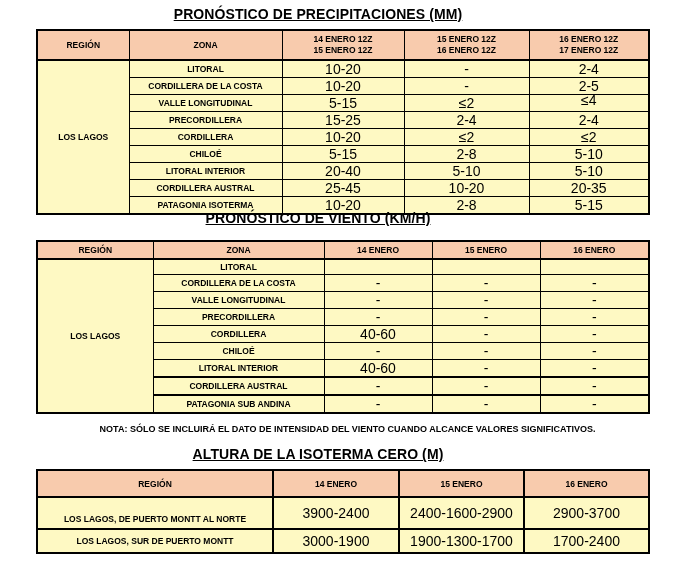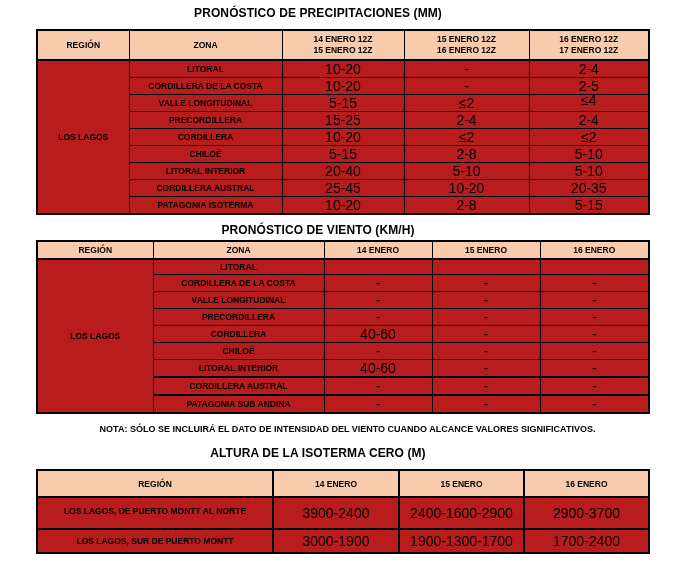--- a/index.html
+++ b/index.html
@@ -8,32 +8,32 @@
     width: 695px; height: 561px;
     font-family: "Liberation Sans", sans-serif;
     color: #000000;
     position: relative;
     overflow: hidden;
   }
   .page { position: relative; width: 695px; height: 561px; background: #ffffff; }
 
   .sec-title {
     position: absolute; left: 0; width: 636px;
-    text-align: center; font-size: 12px; font-weight: 700;
-    letter-spacing: 0.1px;
+    text-align: center; font-size: 14px; font-weight: 700;
+    text-decoration: underline; letter-spacing: 0.1px;
   }
   #title-precipitation { top: 6px; }
-  #title-wind { top: 223px; }
+  #title-wind { top: 210px; }
   #title-isotherm { top: 446px; }
 
   table {
     border-collapse: collapse; table-layout: fixed;
     position: absolute; left: 36px;
     border: 2px solid #000;
-    background: #b91c1c;
+    background: #fef9c3;
   }
   #precipitation-table { top: 29px; width: 612px; }
   #wind-table { top: 240px; width: 612px; }
   #isotherm-table { top: 469px; width: 612px; }
 
   th, td {
     border: 1px solid #000;
     text-align: center; vertical-align: middle;
     font-size: 8.5px; overflow: hidden;
     padding: 0 2px;
@@ -53,21 +53,21 @@
   #wind-table thead tr { height: 18px; }
   #wind-table tbody tr { height: 15.4px; }
   #wind-table tbody tr.thick-top { border-top: 2px solid #000; }
 
   
   #isotherm-table th, #isotherm-table td { border: 2px solid #000; }
   #isotherm-table thead tr { height: 27px; }
   #isotherm-table tbody tr.tall { height: 32px; }
   #isotherm-table tbody tr.short { height: 24px; }
   #isotherm-table .region-label { font-weight: 700; }
-  #isotherm-table tr.tall .region-label { vertical-align: top; padding-top: 8px; }
+  #isotherm-table tr.tall .region-label { vertical-align: top; padding-top: 16px; }
 
   .raised { vertical-align: top; padding-top: 0; line-height: 10px; }
 
   #note {
     position: absolute; left: 0; top: 424px; width: 695px;
     text-align: center; font-size: 9px; font-weight: 700;
   }
 </style>
 </head>
 <body>

